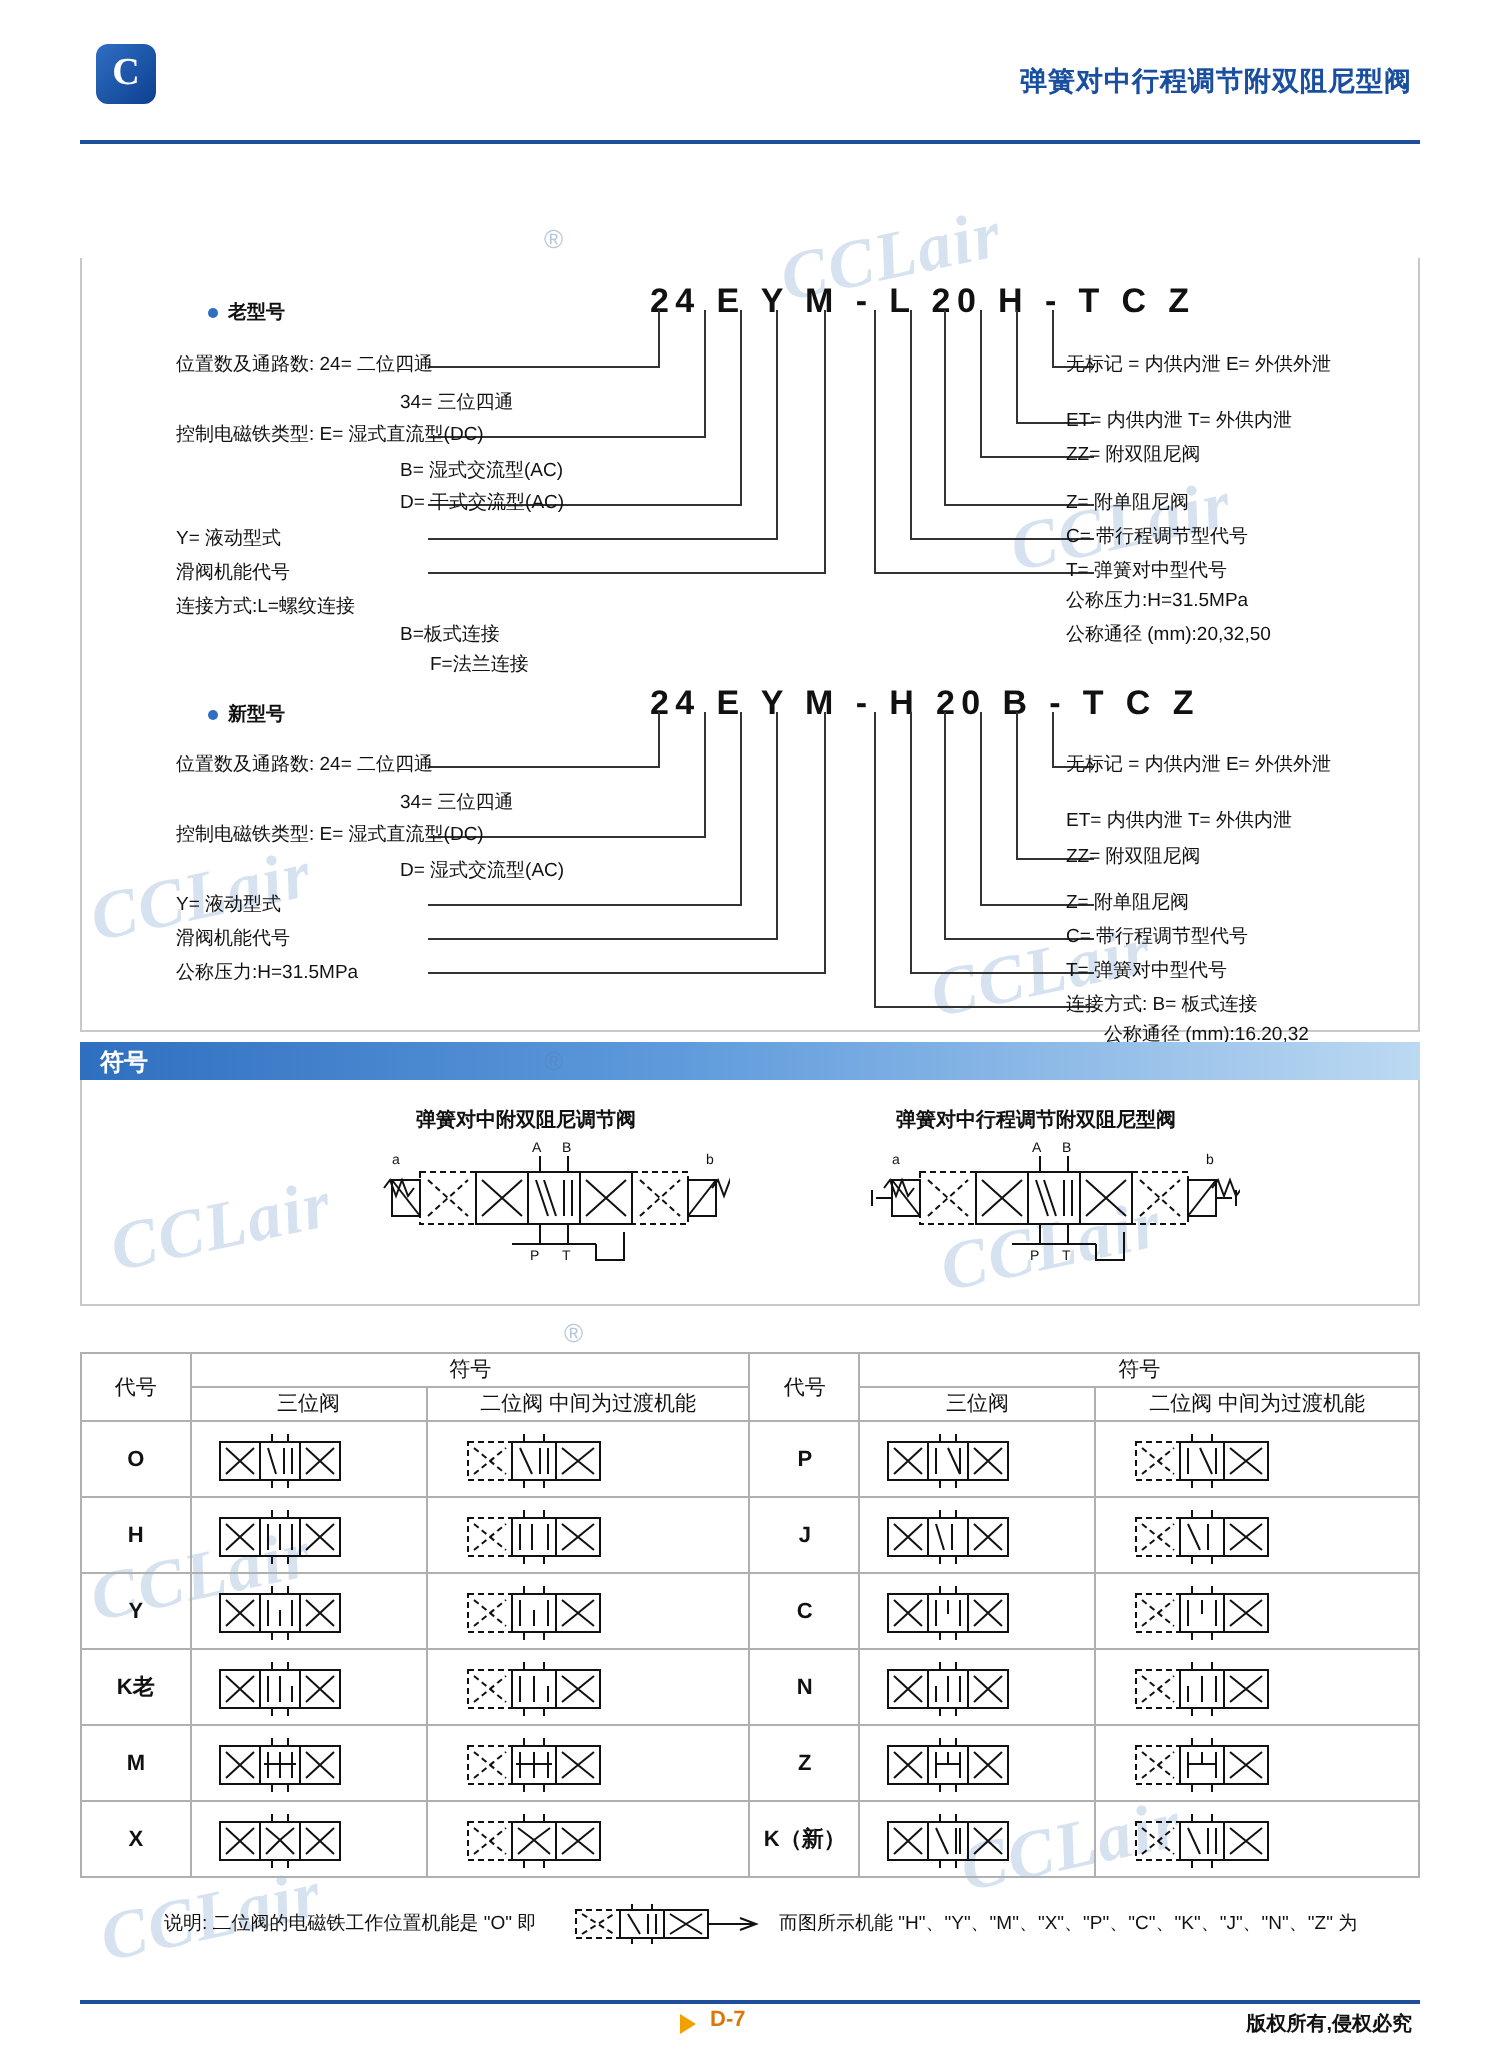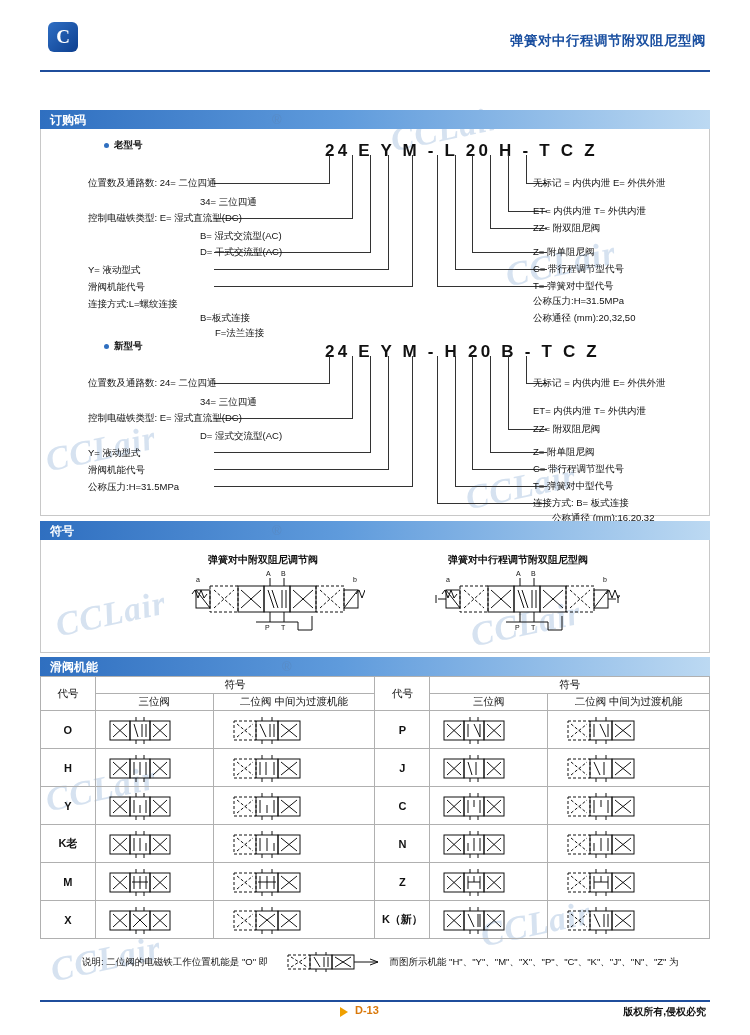--- a/index.html
+++ b/index.html
@@ -67,21 +67,21 @@
 
   
   .bullet {
     display: inline-block; width: 5px; height: 5px; border-radius: 50%;
     background: #2f6fc0; margin-right: 5px; vertical-align: middle;
   }
   .lbl {
     position: absolute; font-size: 9.5px; color: #111; white-space: nowrap;
     line-height: 12px;
   }
-  .lbl.b { font-weight: bold; }
+  .lbl.b { font-weight: bold; margin-top: 12px; }
   .code-str {
     position: absolute; font-size: 17px; font-weight: bold; letter-spacing: 3.2px;
     white-space: nowrap;
   }
   .vline { position: absolute; width: 1px; background: #333; }
   .hline { position: absolute; height: 1px; background: #333; }
 
   
   .wm {
     position: absolute;
@@ -158,23 +158,20 @@
   <div class="wm" style="left:390px; top:110px;">CCLair</div>
   <div class="wm" style="left:505px; top:245px;">CCLair</div>
   <div class="wm" style="left:45px; top:430px;">CCLair</div>
   <div class="wm" style="left:465px; top:468px;">CCLair</div>
   <div class="wm" style="left:55px; top:595px;">CCLair</div>
   <div class="wm" style="left:470px; top:605px;">CCLair</div>
   <div class="wm" style="left:45px; top:770px;">CCLair</div>
   <div class="wm" style="left:50px; top:940px;">CCLair</div>
   <div class="wm" style="left:480px; top:905px;">CCLair</div>
 
-  <div class="section-bar" style="left:40px; top:110px; width:670px;">
-    <span class="title">订购码</span>
-  </div>
   <div class="reg-mark" style="left:272px; top:112px;">®</div>
   <div class="panel" style="left:40px; top:129px; width:670px; height:387px;"></div>
 
   <div class="lbl b" style="left:104px; top:139px;"><span class="bullet"></span><span>老型号</span></div>
 
   <div class="code-str" style="left:325px; top:141px;">24 E Y M - L 20 H - T C Z</div>
 
   <div class="vline" style="left:329px; top:155px; height:28px;"></div>
   <div class="hline" style="left:214px; top:183px; width:116px;"></div>
   <div class="vline" style="left:352px; top:155px; height:63px;"></div>
@@ -343,23 +340,20 @@
       <path d="M178,31 L186,31 M188,27 L188,35"></path>
     </g>
     <text x="86" y="8" font-size="7" fill="#111" font-family="Liberation Sans, sans-serif">A</text>
     <text x="101" y="8" font-size="7" fill="#111" font-family="Liberation Sans, sans-serif">B</text>
     <text x="85" y="62" font-size="7" fill="#111" font-family="Liberation Sans, sans-serif">P</text>
     <text x="101" y="62" font-size="7" fill="#111" font-family="Liberation Sans, sans-serif">T</text>
     <text x="16" y="14" font-size="7" fill="#111" font-family="Liberation Sans, sans-serif">a</text>
     <text x="173" y="14" font-size="7" fill="#111" font-family="Liberation Sans, sans-serif">b</text>
   </svg>
 
-  <div class="section-bar" style="left:40px; top:657px; width:670px;">
-    <span class="title">滑阀机能</span>
-  </div>
   <div class="reg-mark" style="left:282px; top:659px;">®</div>
 
   <table class="spool" style="left:40px; top:676px; width:670px;">
     <tbody>
         <tr>
       <th rowspan="2" style="width:55px;">代号</th>
       <th colspan="2" style="width:280px;">符号</th>
       <th rowspan="2" style="width:55px;">代号</th>
       <th colspan="2" style="width:280px;">符号</th>
     </tr>
@@ -726,16 +720,16 @@
         <path d="M61,5 L77,15 M61,15 L77,5"></path>
         <path d="M42,3 L42,0 M52,3 L52,0 M42,17 L42,20 M52,17 L52,20"></path>
         <path d="M80,10 L104,10 M96,7 L104,10 L96,13"></path>
       </g>
     </svg>
     <span>而图所示机能 "H"、"Y"、"M"、"X"、"P"、"C"、"K"、"J"、"N"、"Z"    为</span>
   </div>
 
   <div class="footer-line"></div>
   <div class="tri"></div>
-  <div class="page-num">D-13</div>
+  <div class="page-num">D-7</div>
   <div class="copyright">版权所有,侵权必究</div>
 
 </div>
 
 </body></html>

